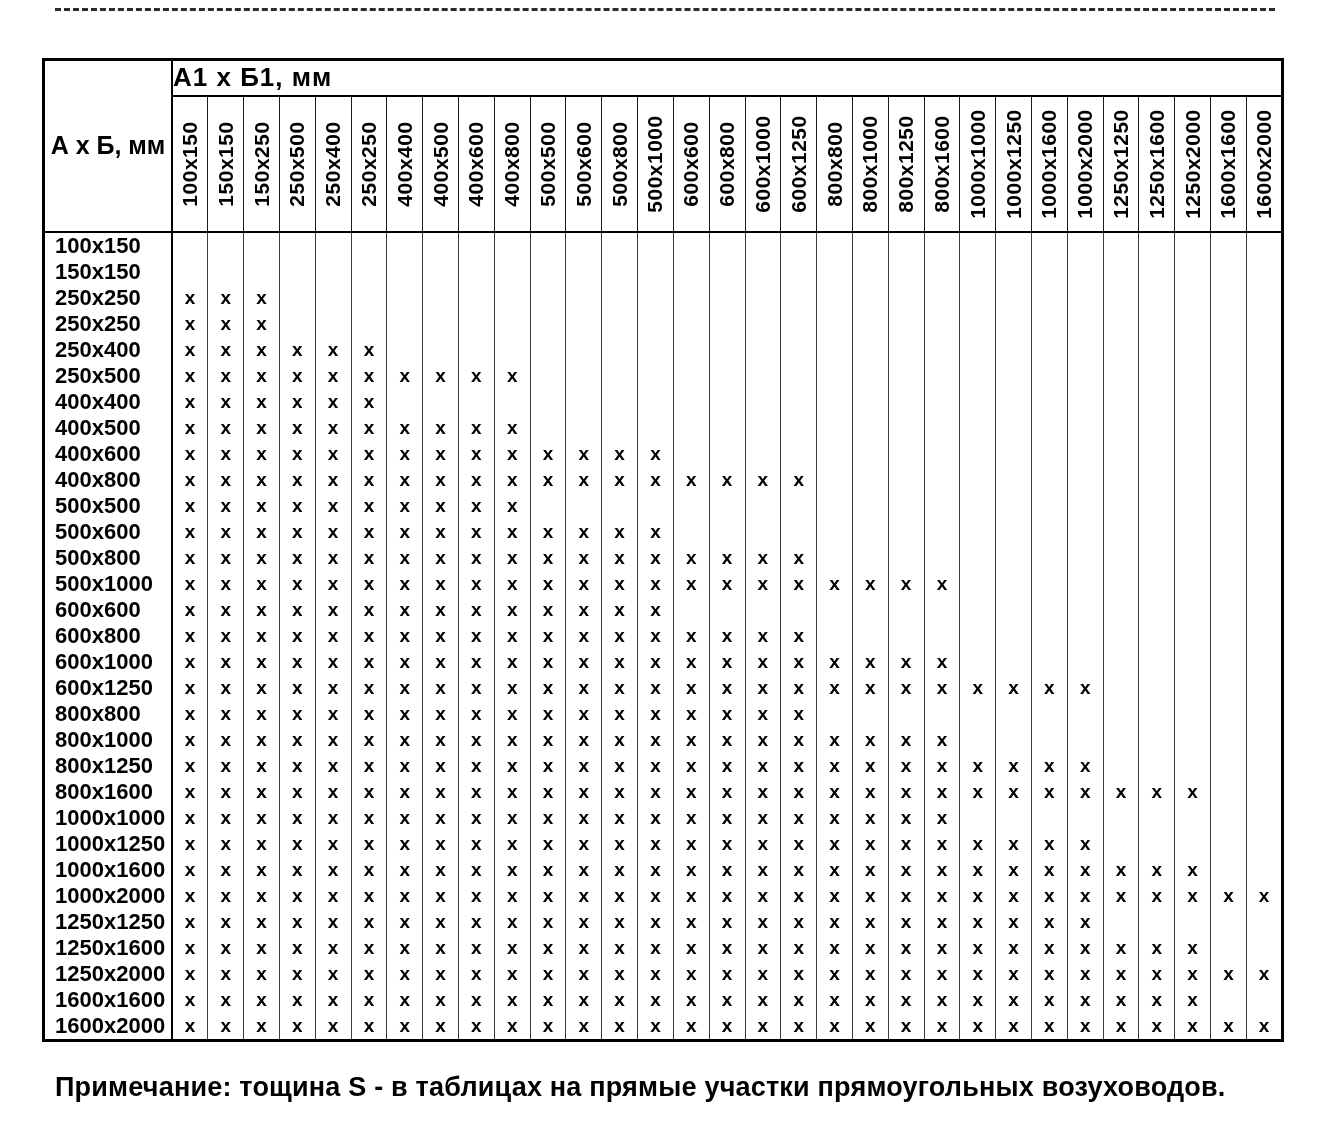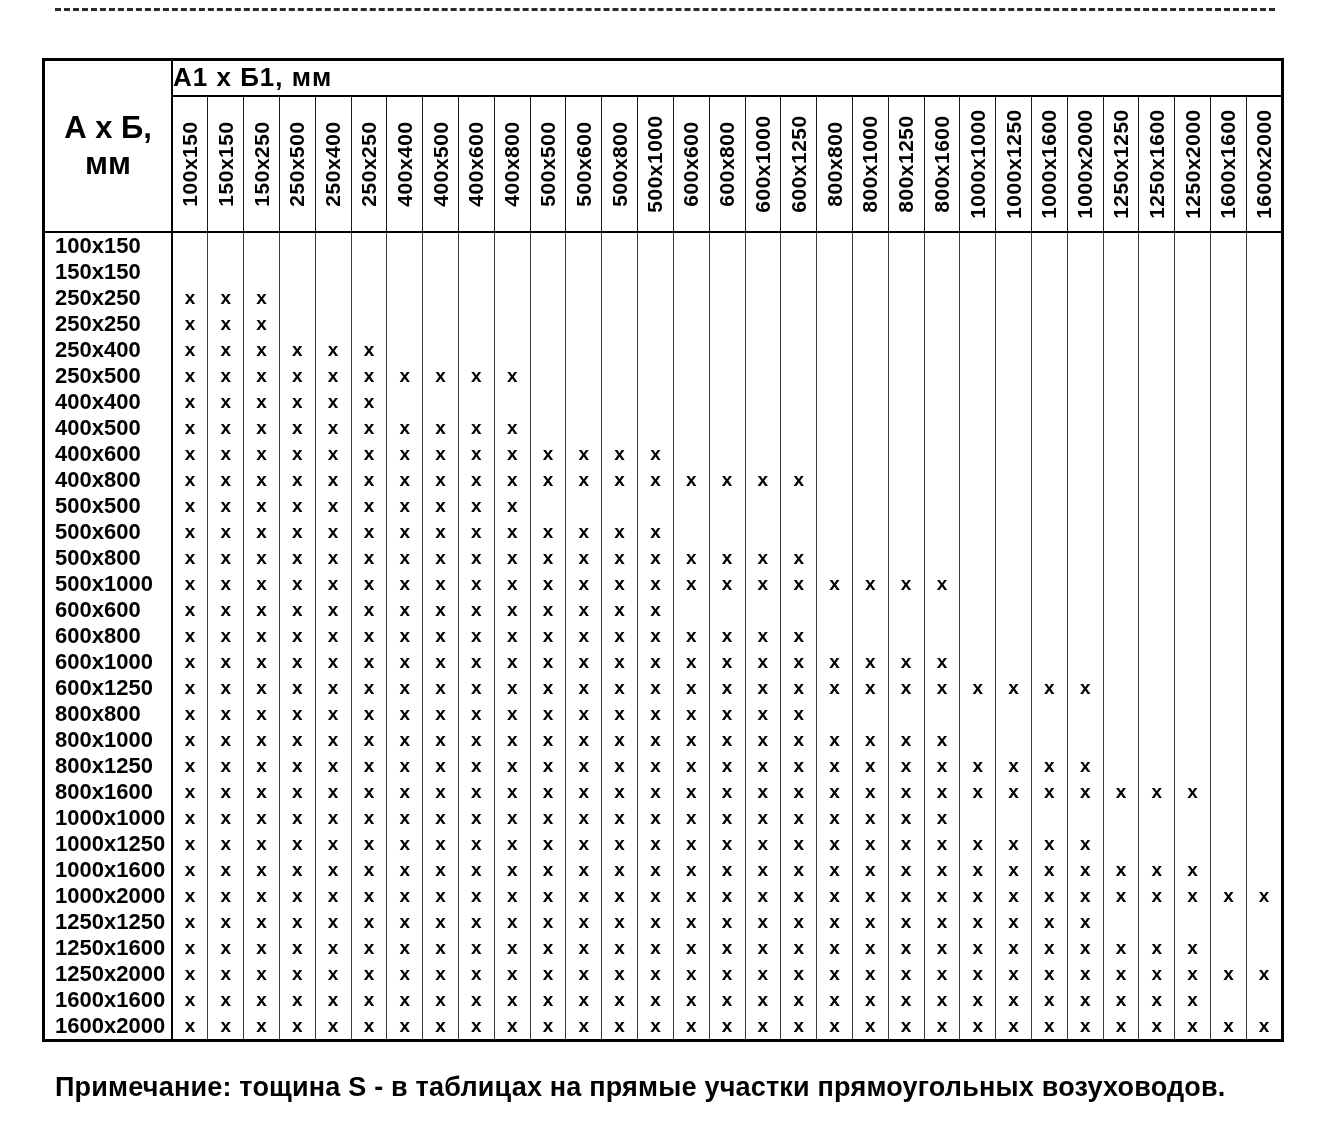--- a/index.html
+++ b/index.html
@@ -26,21 +26,21 @@
     width: 1242px;
     table-layout: fixed;
     border-collapse: collapse;
     border: 3px solid #000;
   }
   th, td { padding: 0; margin: 0; }
   th.corner {
     width: 126px;
     border-right: 2px solid #000;
     border-bottom: 2px solid #000;
-    font-size: 31px;
+    font-size: 25px;
     font-weight: bold;
     text-align: center;
     vertical-align: middle;
   }
   tr.band1 { height: 36px; }
   th.group {
     border-bottom: 2px solid #000;
     font-size: 26px;
     font-weight: bold;
     text-align: left;

